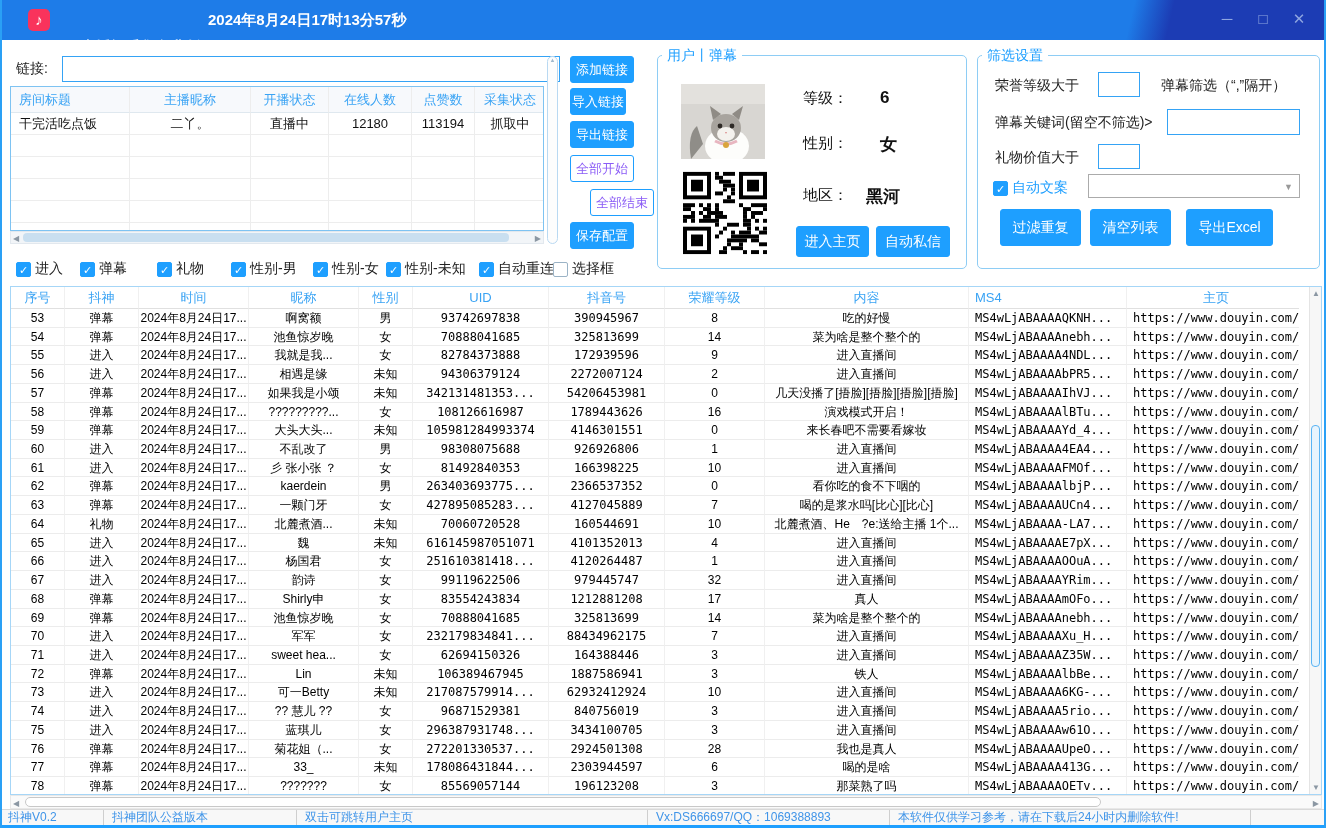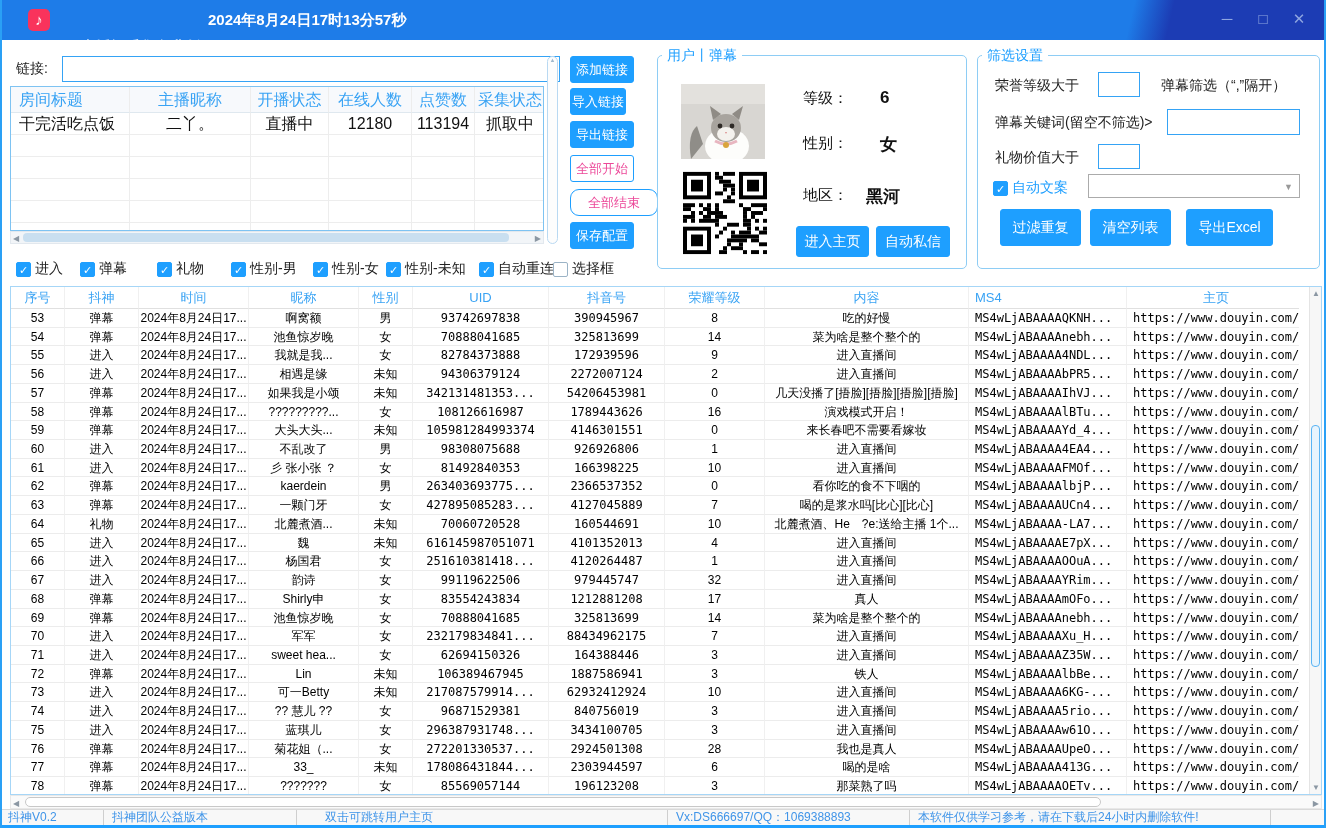--- a/index.html
+++ b/index.html
@@ -14,27 +14,27 @@
   .apptitle { position:absolute; left:60px; top:11px; color:#fff; font-size:15px; font-weight:bold;margin-top:27px; }
   .clock { position:absolute; left:208px; top:11px; color:#fff; font-size:15px; font-weight:bold; }
   .winbtns { position:absolute; right:16px; top:8px; display:flex; gap:14px; }
   .winbtn { width:22px; height:22px; color:#8fa6e0; font-size:15px; text-align:center; line-height:22px; cursor:default; }
   
   .lbl { position:absolute; font-size:14px; color:#222; }
   .tinput { position:absolute; border:1px solid #35a3f5; background:#fff; font-size:13px; padding:0 4px;
             font-family:"Liberation Sans",sans-serif; outline:none; }
   .btn { position:absolute; background:#1E9FFF; color:#fff; border:1px solid #1E9FFF; border-radius:3px;
          font-size:13px; display:flex; align-items:center; justify-content:center; cursor:default; }
-  .btn.ghost { background:#fff; color:#ec4899; }
+  .btn.ghost { background:#fff; color:#8b5cf6; }
   
   .roomtable { position:absolute; left:8px; top:86px; width:534px; height:145px;
                border:1px solid #7ec3f2; background:#fff; overflow:hidden; }
   .rrow { display:flex; height:22px; }
   .rrow.head { height:26px; background:#f7f9fc; }
-  .rcell { flex:none; font-size:16px; color:#111; text-align:center; line-height:22px;
+  .rcell { flex:none; font-size:13px; color:#111; text-align:center; line-height:22px;
            border-right:1px solid #ededed; border-bottom:1px solid #ededed; overflow:hidden; white-space:nowrap; }
   .rrow.head .rcell { color:#39a3f4; line-height:26px; border-bottom:1px solid #dfe8ef; }
   .rcell.r0 { width:119px; text-align:left; padding-left:8px; }
   .rcell.r1 { width:121px; } .rcell.r2 { width:78px; } .rcell.r3 { width:83px; }
   .rcell.r4 { width:63px; } .rcell.r5 { width:70px; border-right:none; }
   .vstrip { position:absolute; left:545px; top:56px; width:11px; height:188px; border:1px solid #b9d9f2;
             border-radius:6px; background:#fdfdfd; font-size:6px; color:#9fb8cc; text-align:center; }
   .hscroll-s { position:absolute; left:8px; top:231px; width:534px; height:13px; background:#f2f5f8;
                border:1px solid #e2e8ee; }
   .hscroll-s .thumb { position:absolute; left:12px; top:1px; width:486px; height:9px; background:#c9dff0; border-radius:4px; }
@@ -167,21 +167,21 @@
   <div class="vstrip">▲<br></div>
   <div class="hscroll-s">
     <span class="arr" style="left:2px;top:1px;">◀</span>
     <div class="thumb"></div>
     <span class="arr" style="right:2px;top:1px;">▶</span>
   </div>
 
   <div class="btn" style="left:568px;top:88px;width:56px;height:27px;">导入链接</div>
   <div class="btn" style="left:568px;top:121px;width:64px;height:27px;">导出链接</div>
   <div class="btn ghost" style="left:568px;top:155px;width:64px;height:27px;">全部开始</div>
-  <div class="btn ghost" style="left:568px;top:189px;width:88px;height:27px;border-radius:9px;">全部结束</div>
+  <div class="btn ghost" style="left:588px;top:189px;width:64px;height:27px;">全部结束</div>
   <div class="btn" style="left:568px;top:222px;width:64px;height:27px;">保存配置</div>
 
   <div class="panel" style="left:655px;top:55px;width:310px;height:214px;">
     <div class="panel-legend">用户丨弹幕</div>
     <div class="avatar">
       <svg width="84" height="75" viewBox="0 0 84 75">
         <rect width="84" height="75" fill="#d8d6d2"></rect>
         <rect width="84" height="20" fill="#e3e1dd"></rect>
         <path d="M10 75 Q6 50 16 42 L22 60 Z" fill="#8f8d88"></path>
         <ellipse cx="46" cy="62" rx="22" ry="18" fill="#fdfdfb"></ellipse>
@@ -753,19 +753,19 @@
   </div>
   <div class="hscroll-m">
     <span class="arr" style="left:2px;top:2px;">◀</span>
     <div class="thumb"></div>
     <span class="arr" style="right:2px;top:2px;">▶</span>
   </div>
 
   <div class="statusbar">
     <div class="statusseg" style="width:104px;">抖神V0.2</div>
     <div class="statusseg" style="width:193px;">抖神团队公益版本</div>
-    <div class="statusseg" style="width:351px;margin-left:20px;">双击可跳转用户主页</div>
+    <div class="statusseg" style="width:351px;">双击可跳转用户主页</div>
     <div class="statusseg" style="width:242px;">Vx:DS666697/QQ：1069388893</div>
     <div class="statusseg" style="width:361px;">本软件仅供学习参考，请在下载后24小时内删除软件!</div>
     <div class="statusseg" style="flex:1;border-right:none;"></div>
   </div>
   <div class="bluebase"></div>
 </div>
 
 </body></html>

